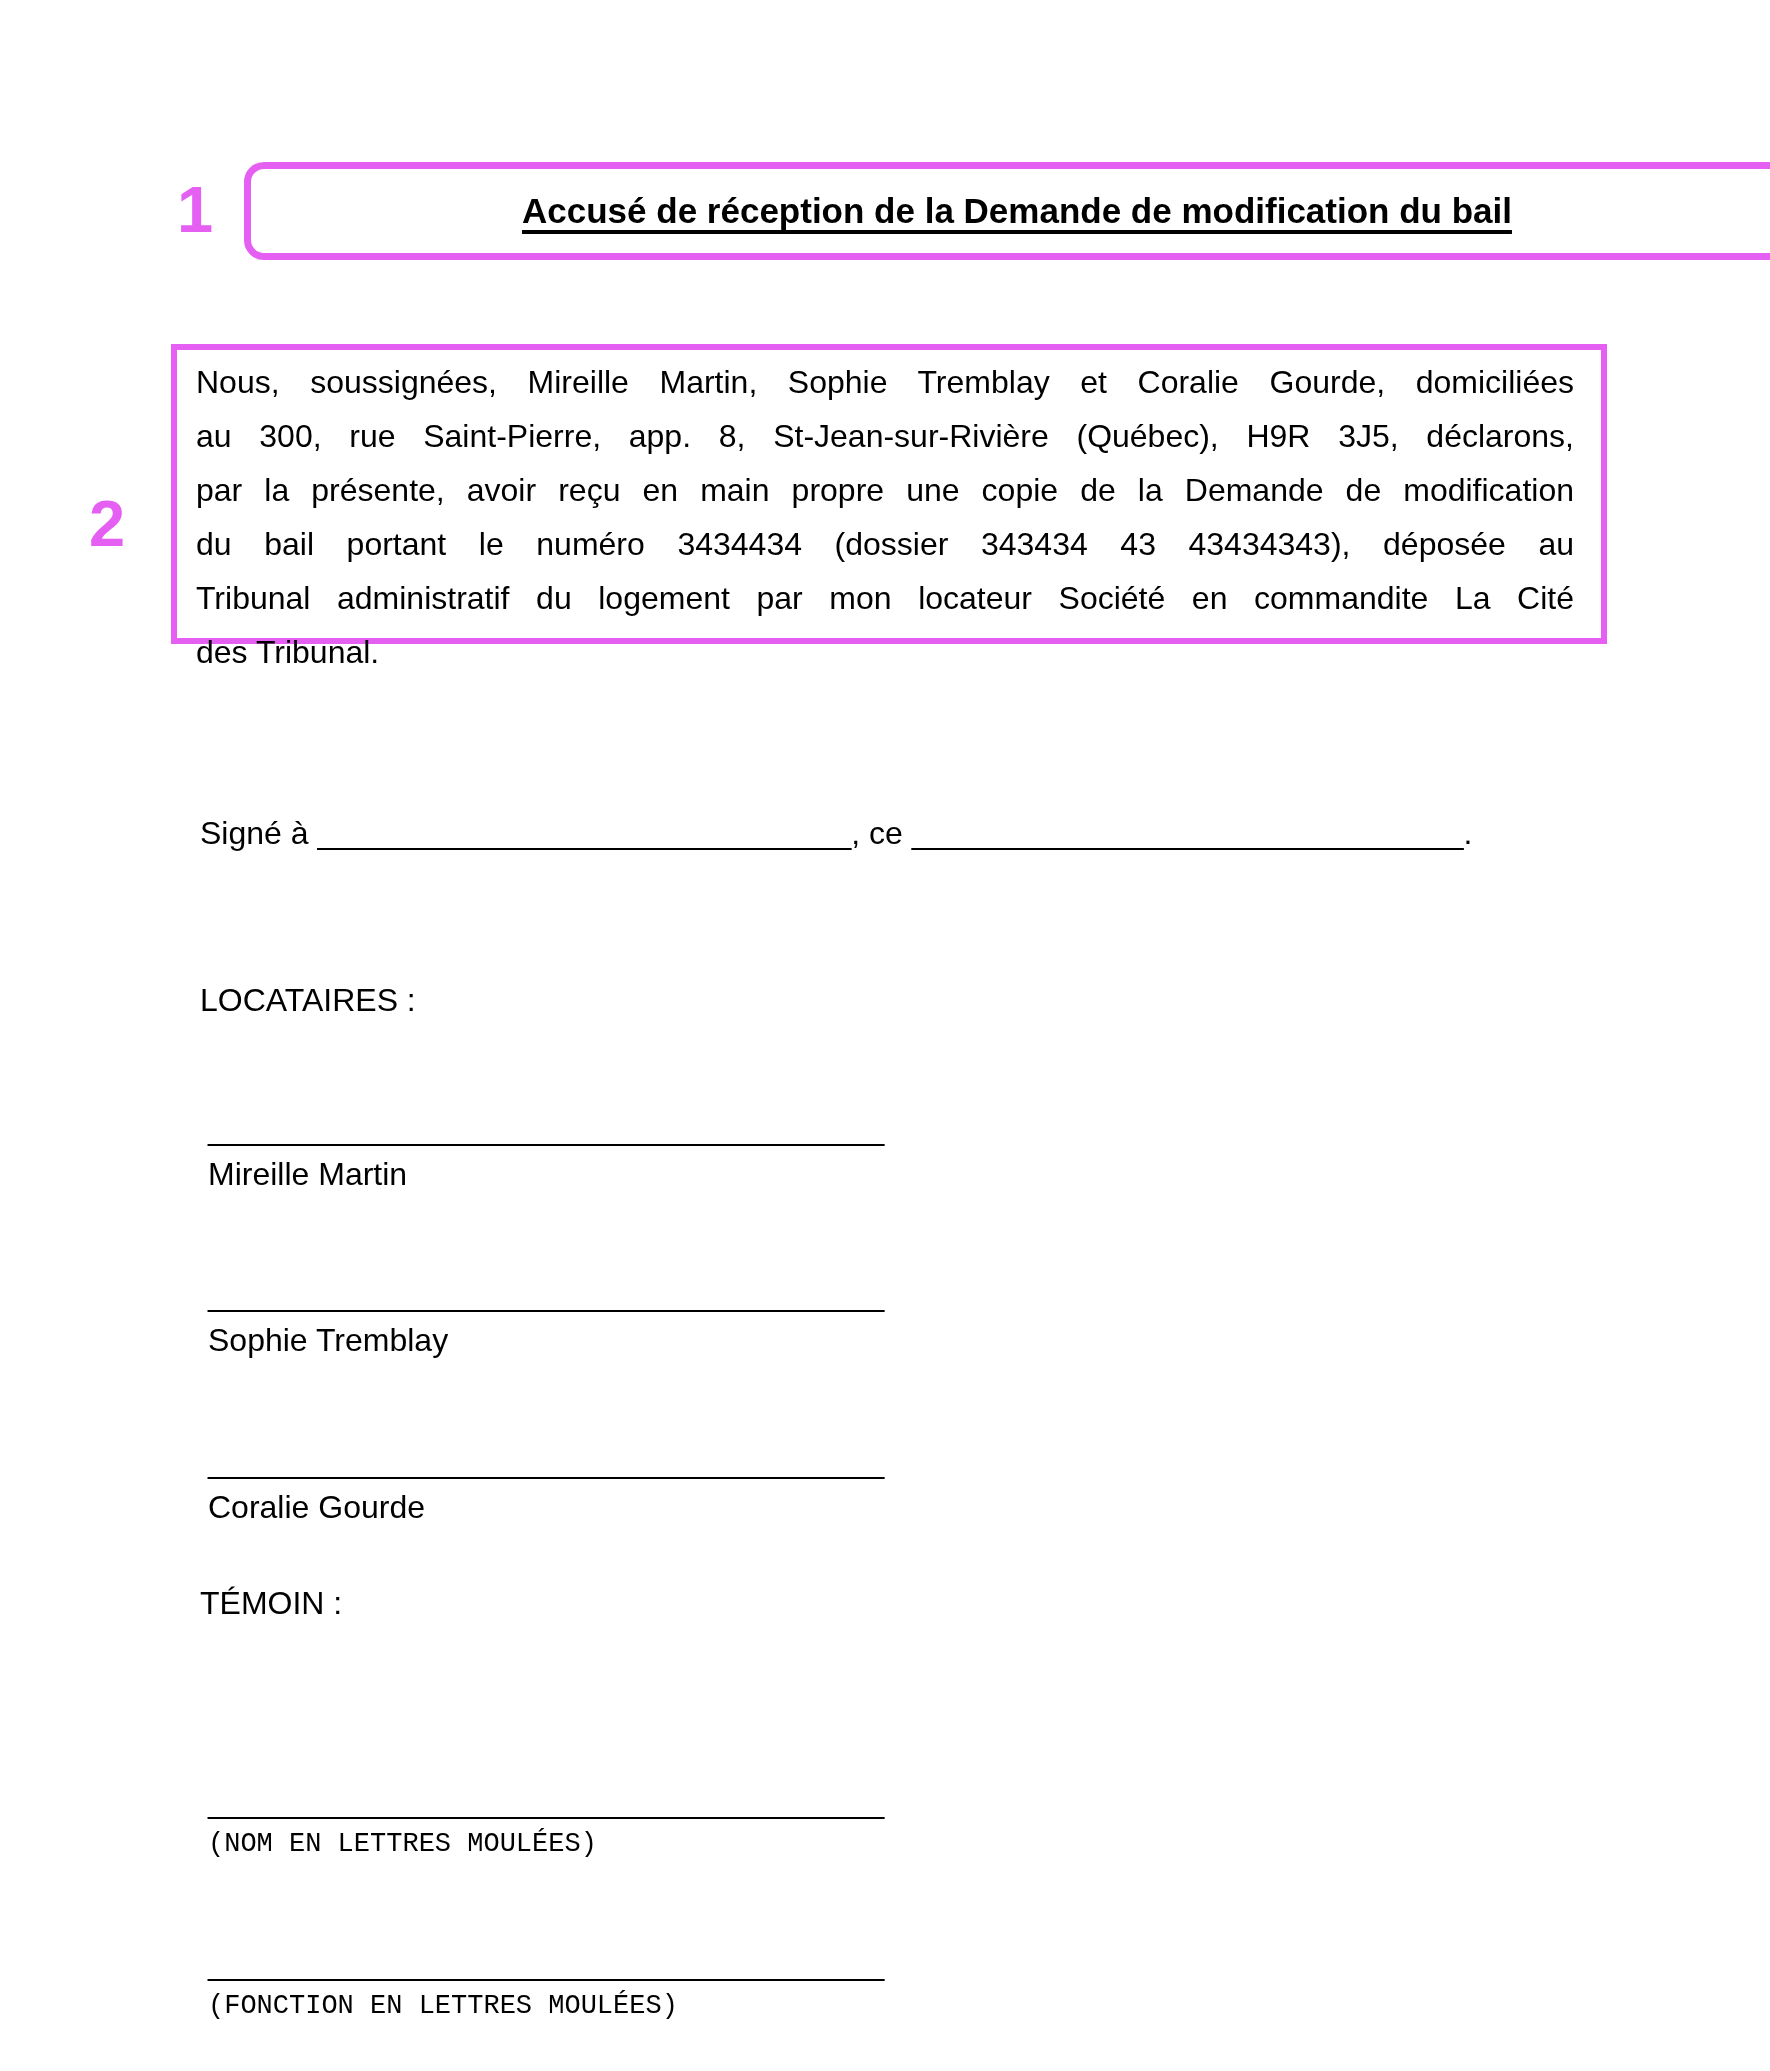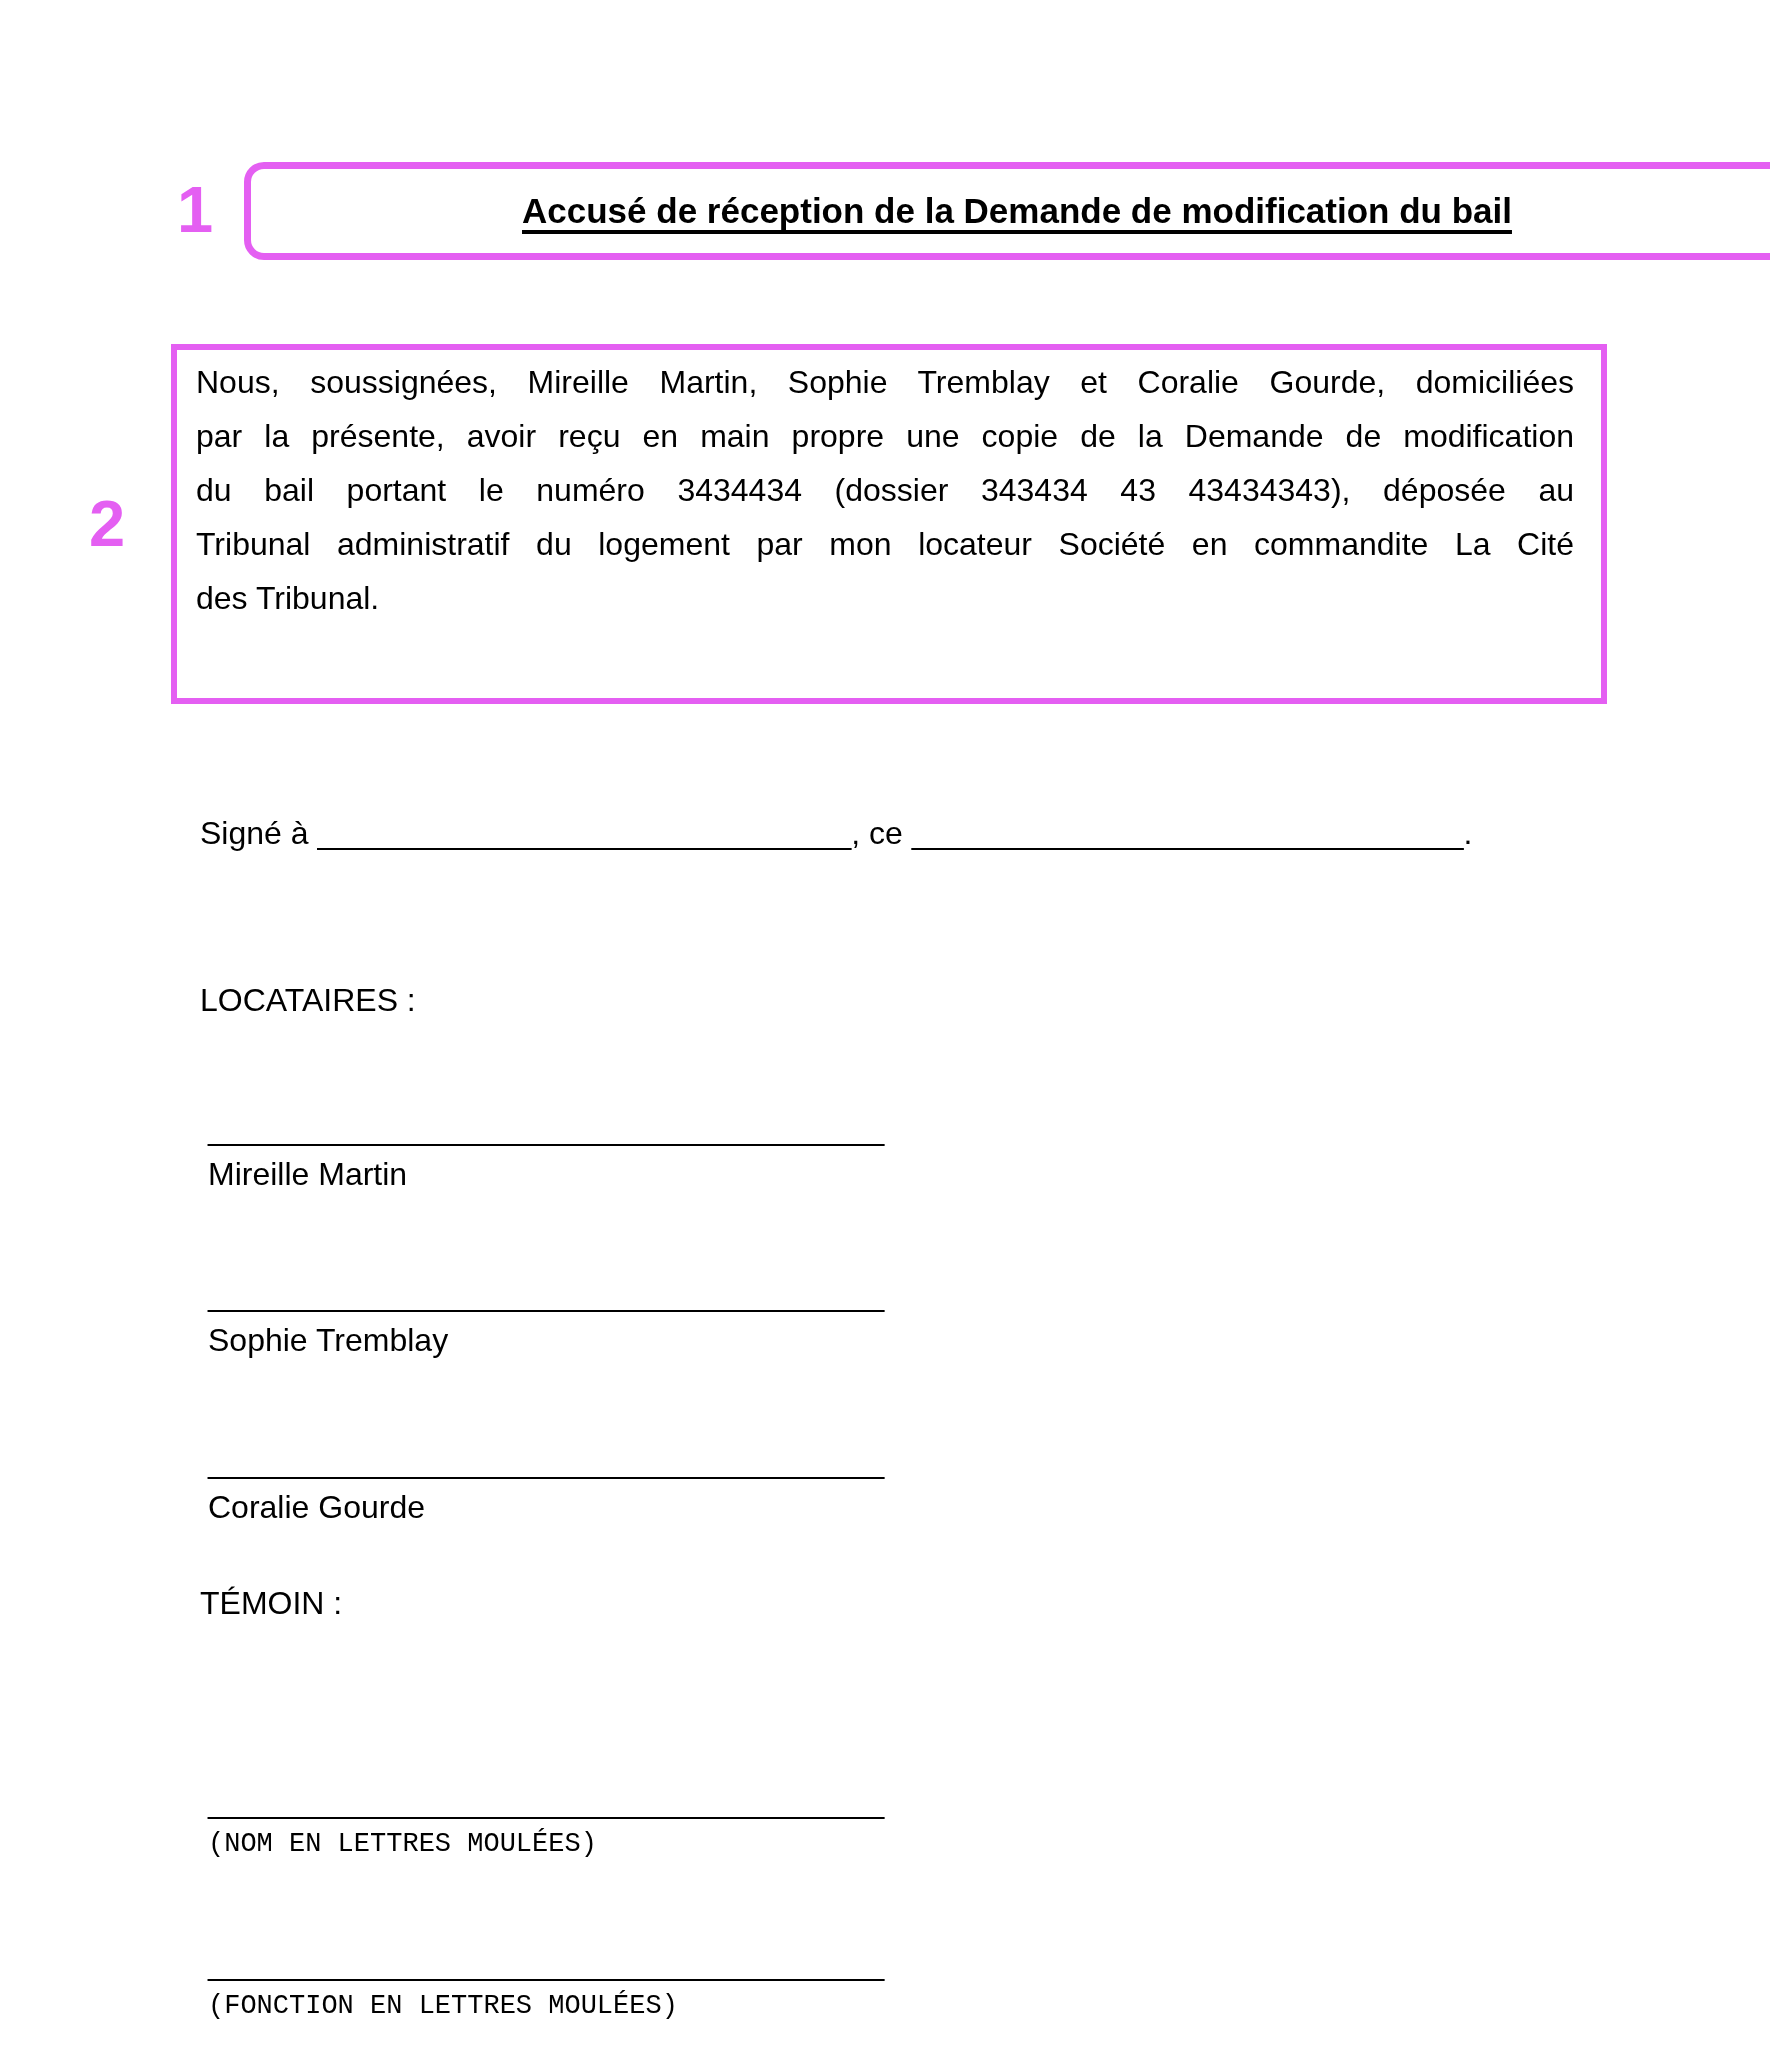--- a/index.html
+++ b/index.html
@@ -36,21 +36,21 @@
   .doc-title {
     font-size: 35px;
     font-weight: bold;
     text-decoration: underline;
     text-decoration-thickness: 3.8px;
     text-underline-offset: 6.7px;
     white-space: nowrap;
   }
   .decl-box {
     left: 171px; top: 344px;
-    width: 1436px; height: 360px;
+    width: 1436px; height: 300px;
     border-width: 6.7px;
     padding: 4.8px 27px 0 19px;
   }
   .decl-line {
     font-size: 32px;
     line-height: 54px;
     text-align: justify;
     text-align-last: justify;
     white-space: nowrap;
   }
@@ -95,20 +95,21 @@
 <div class="page">
 
   <div class="marker marker-1">1</div>
   <div class="annot-box title-box">
     <div class="doc-title">Accusé de réception de la Demande de modification du bail</div>
   </div>
 
   <div class="marker marker-2">2</div>
   <div class="annot-box decl-box">
     <div class="decl-line">Nous, soussignées, Mireille Martin, Sophie Tremblay et Coralie Gourde, domiciliées</div>
+    <div class="decl-line">au 300, rue Saint-Pierre, app. 8, St-Jean-sur-Rivière (Québec), H9R 3J5, déclarons,</div>
     <div class="decl-line">par la présente, avoir reçu en main propre une copie de la Demande de modification</div>
     <div class="decl-line">du bail portant le numéro 3434434 (dossier 343434 43 43434343), déposée au</div>
     <div class="decl-line">Tribunal administratif du logement par mon locateur Société en commandite La Cité</div>
     <div class="decl-line last">des Tribunal.</div>
   </div>
 
   <div class="abs-text signed-line">
     <span>Signé à </span><span>______________________________</span><span>, ce </span><span>_______________________________</span><span>.</span>
   </div>
 

